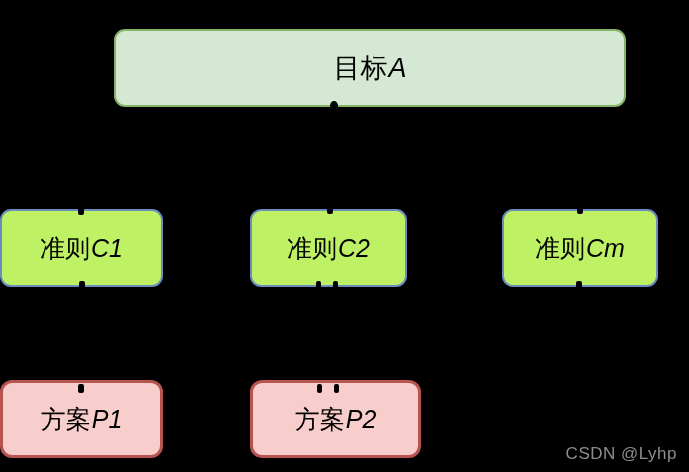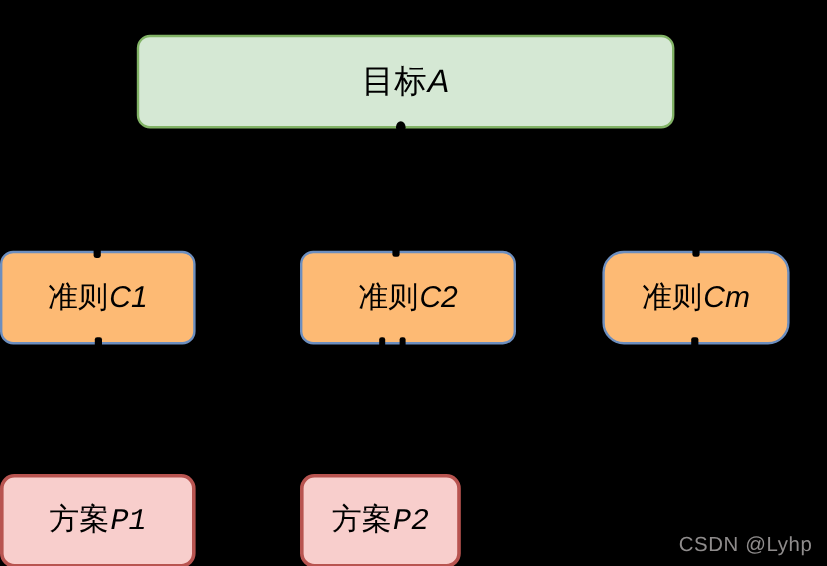--- a/index.html
+++ b/index.html
@@ -15,46 +15,45 @@
     position: absolute;
     box-sizing: border-box;
     display: flex;
     align-items: center;
     justify-content: center;
     color: #000;
     text-align: center;
     line-height: 1;
   }
   .goal {
-    left: 114px; top: 29px; width: 448px; height: 78px;
+    left: 114px; top: 29px; width: 512px; height: 78px;
     background: #d5e8d4;
     border: 2px solid #82b366;
     border-radius: 11px;
     font-size: 27px;
   }
   .crit {
     top: 209px; height: 78px;
-    background: #fdba74;
+    background: #bef264;
     border: 2px solid #6c8ebf;
     border-radius: 11px;
     font-size: 25px;
   }
   .crit.c1 { left: 0px;   width: 163px; }
-  .crit.c2 { left: 250px; width: 180px; align-items: center; }
-  .crit.c3 { left: 502px; width: 156px; border-radius: 18px; }
+  .crit.c2 { left: 250px; width: 157px; align-items: center; }
+  .crit.c3 { left: 502px; width: 156px; }
   .alt {
-    top: 395px; height: 78px;
+    top: 380px; height: 78px;
     background: #f8cecc;
     border: 3px solid #b85450;
     border-radius: 12px;
     font-size: 25px;
-    font-family: Liberation Mono, monospace;
   }
   .alt.p1 { left: 0px;   width: 163px; }
-  .alt.p2 { left: 250px; width: 134px; }
+  .alt.p2 { left: 250px; width: 171px; }
   .alt.p3 { left: 502px; width: 156px; }
   .var { font-style: italic; padding-left: 1px; }
   
   .stub {
     position: absolute;
     background: #000;
     width: 6px; height: 9px;
     border-radius: 2px;
   }
   .stub.goal-b { left: 330px; top: 101px; width: 8px; height: 10px; border-radius: 50%; }

